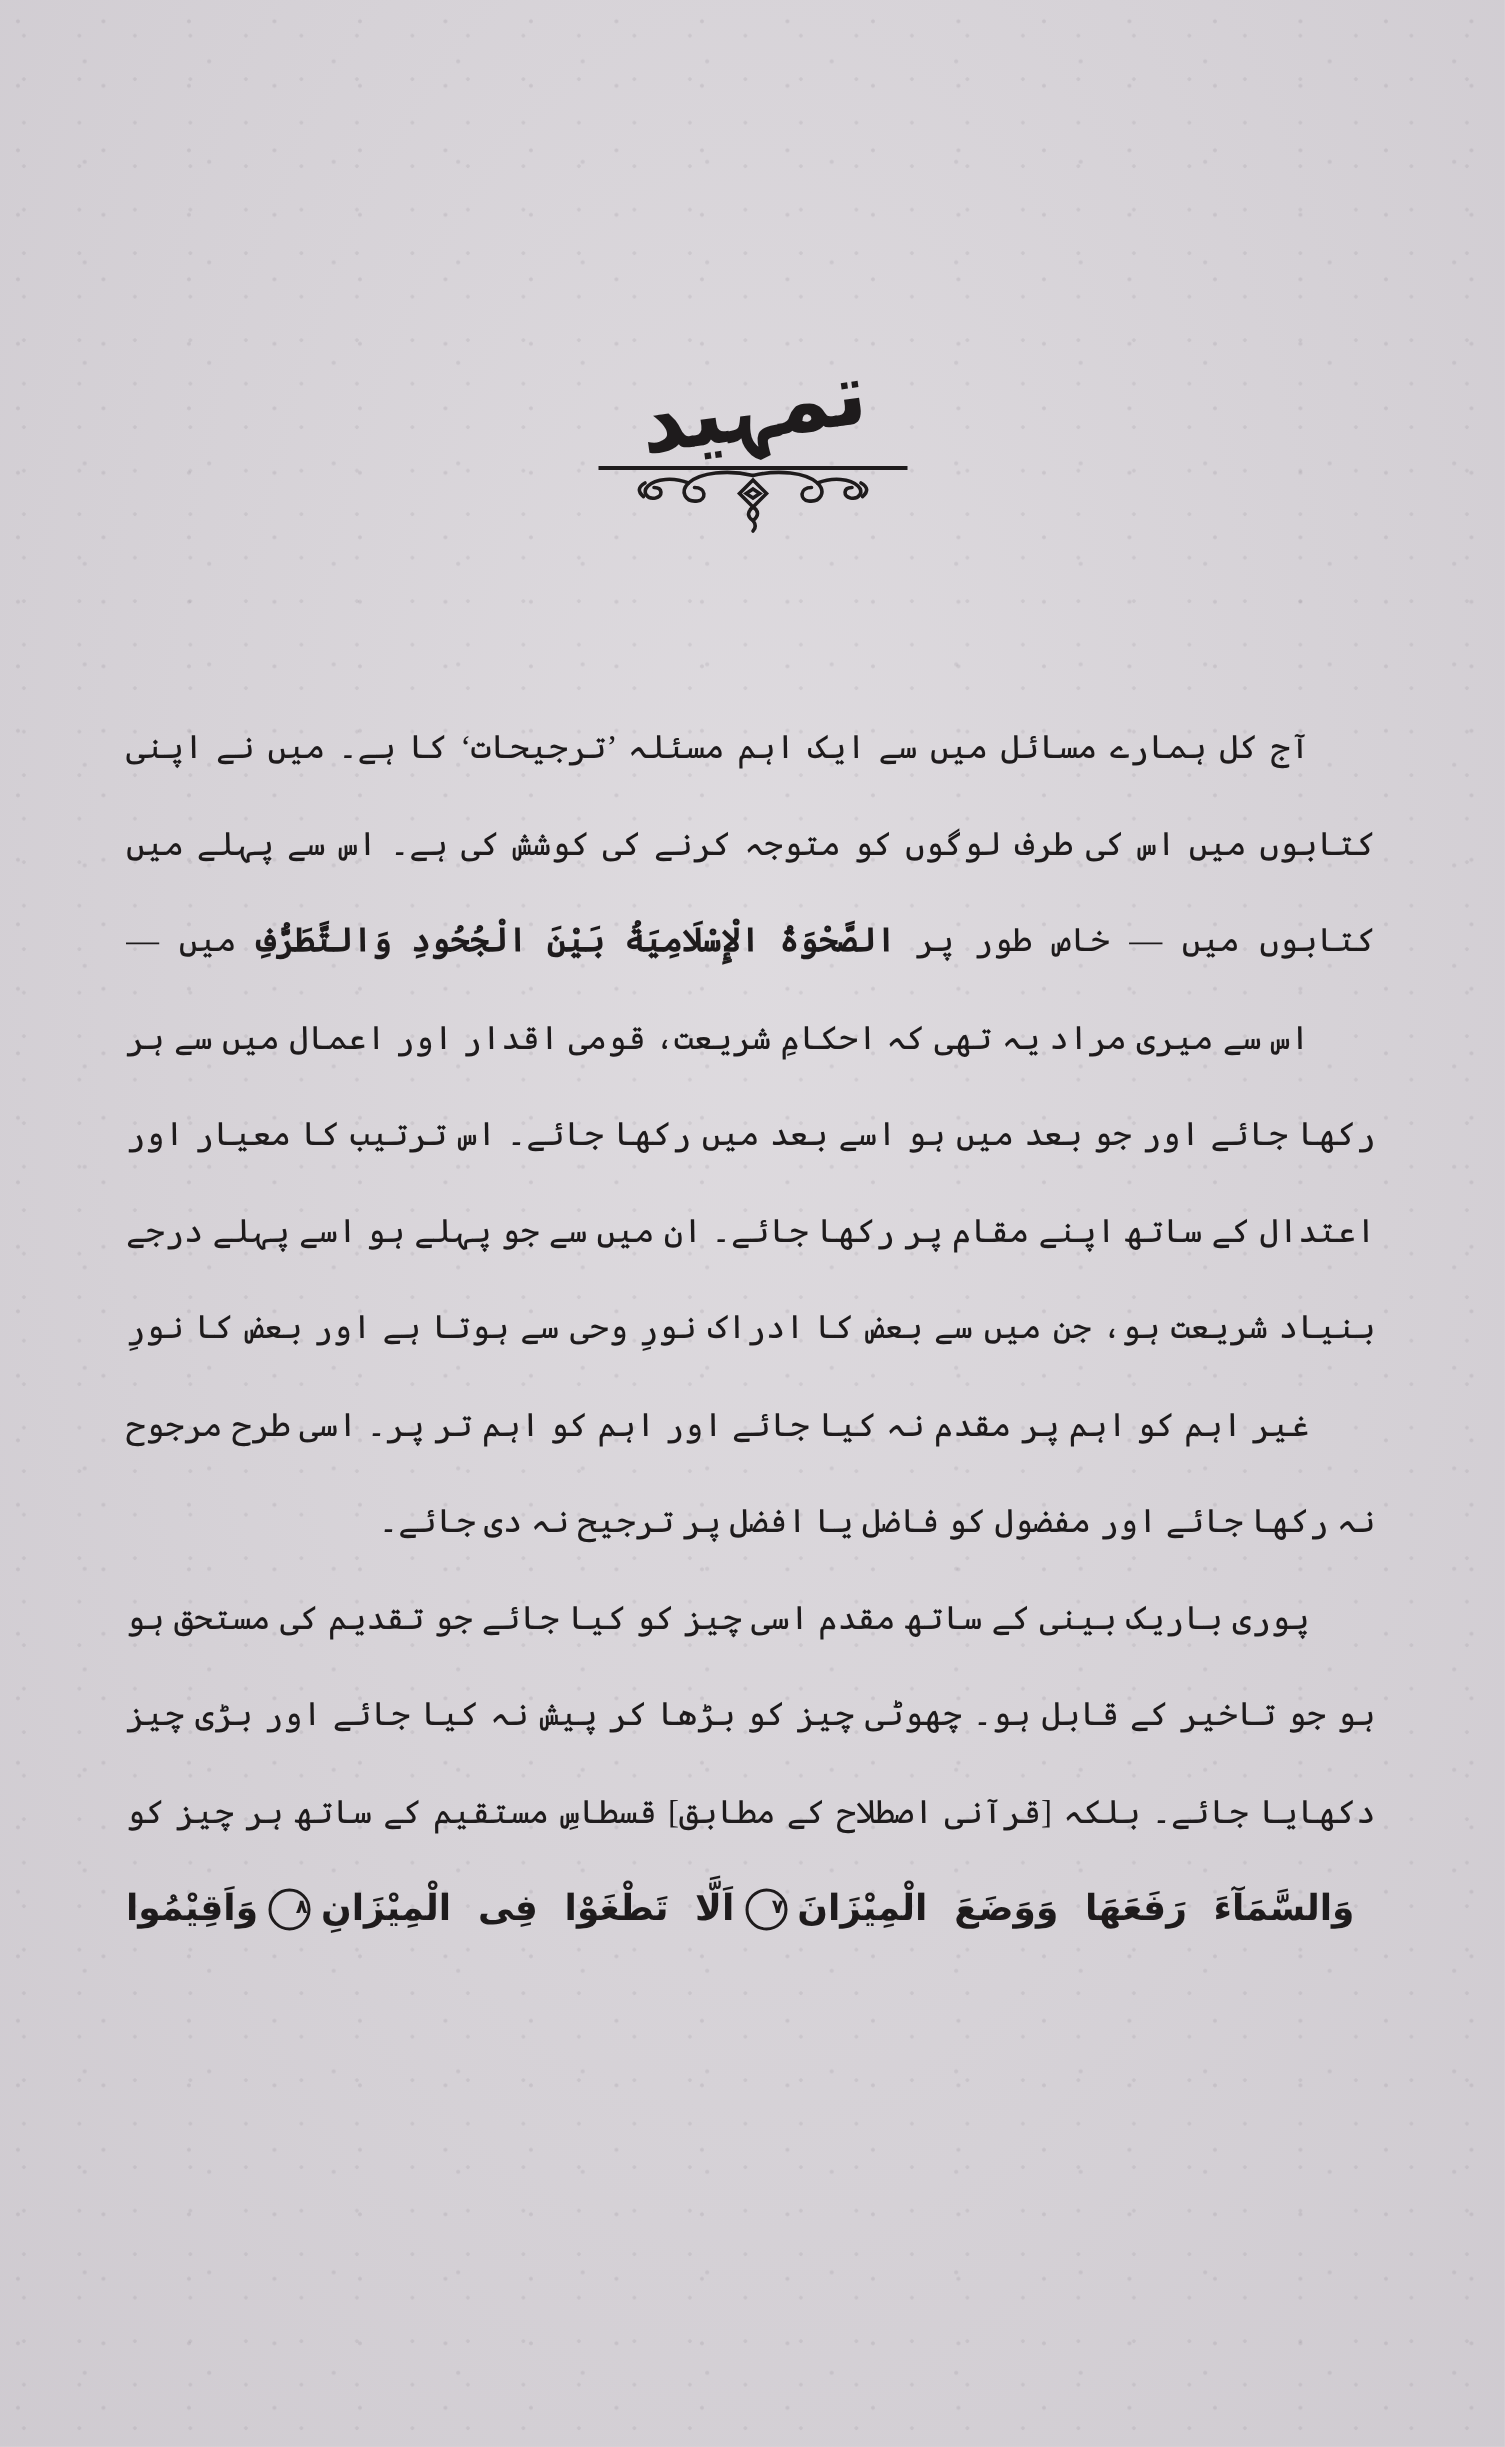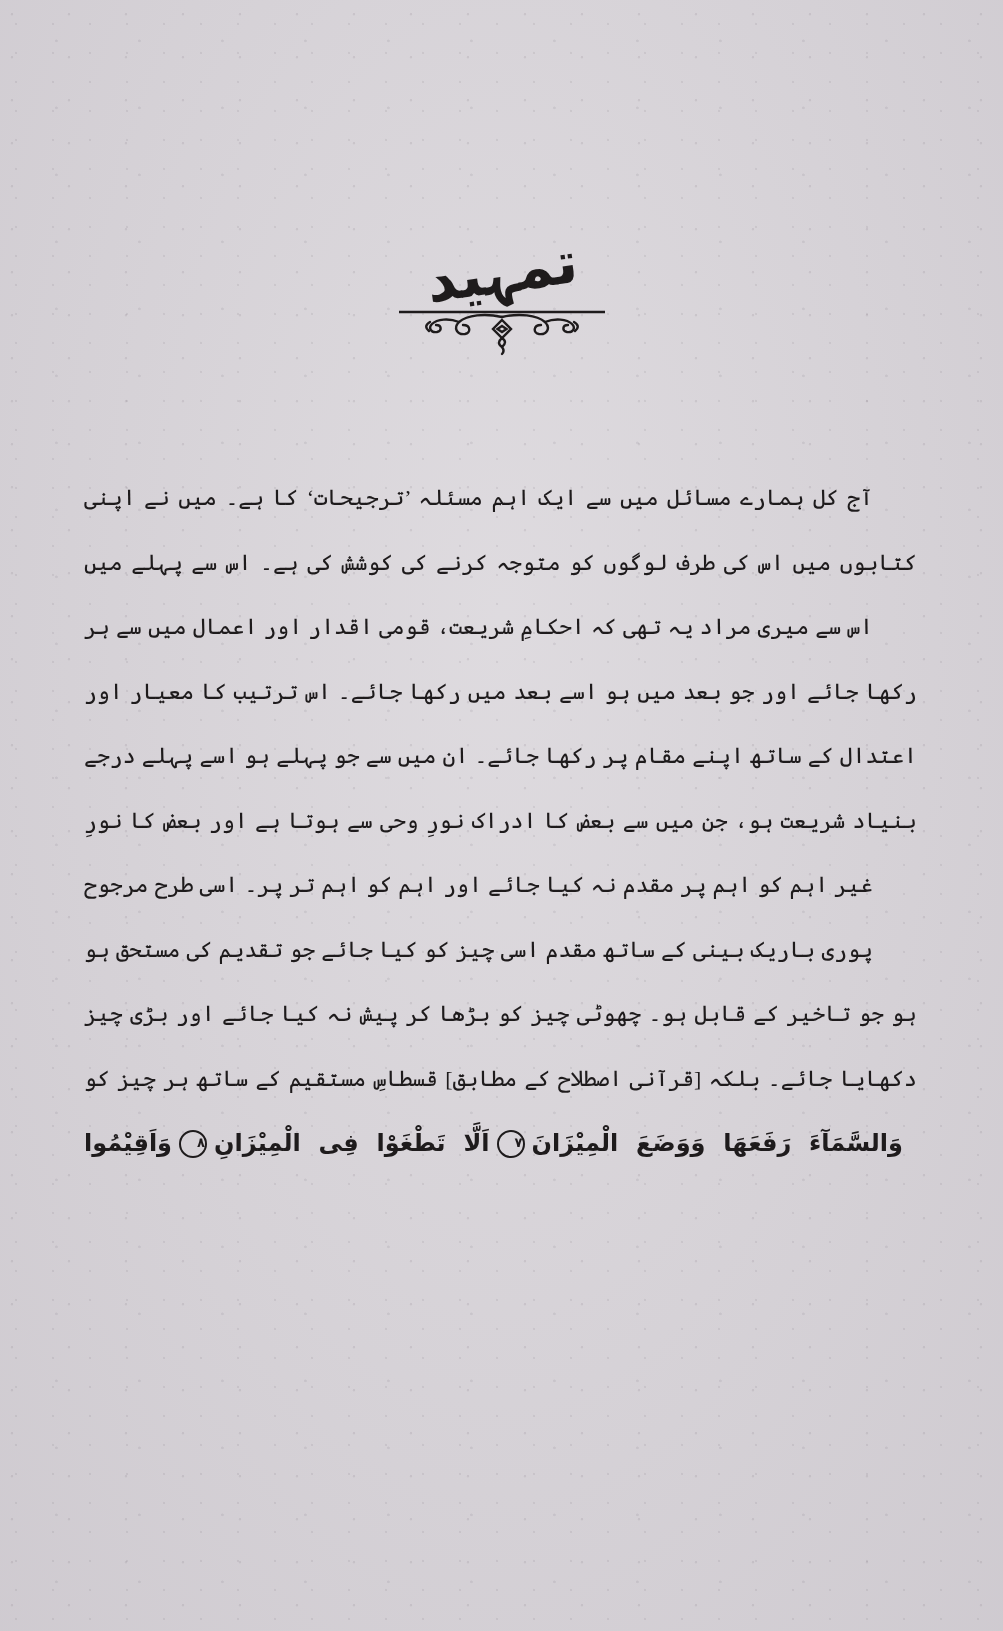--- a/index.html
+++ b/index.html
@@ -102,31 +102,33 @@
         <path d="M105 39 q 3 4 0 7"></path>
       </g>
     </svg>
   </header>
 
   <main class="text-block">
 
     <div class="para">
       <div class="line indent">آج کل ہمارے مسائل میں سے ایک اہم مسئلہ ’ترجیحات‘ کا ہے۔ میں نے اپنی کئی</div>
       <div class="line">کتابوں میں اس کی طرف لوگوں کو متوجہ کرنے کی کوشش کی ہے۔ اس سے پہلے میں اپنی</div>
+      <div class="line"><span>کتابوں میں — خاص طور پر </span><span class="arabic-book-title">الصَّحْوَةُ الْإِسْلَامِیَةُ بَیْنَ الْجُحُودِ وَالتَّطَرُّفِ</span><span> میں —</span></div>
     </div>
 
     <div class="para">
       <div class="line indent">اس سے میری مراد یہ تھی کہ احکامِ شریعت، قومی اقدار اور اعمال میں سے ہر چیز کو پورے</div>
       <div class="line">رکھا جائے اور جو بعد میں ہو اسے بعد میں رکھا جائے۔ اس ترتیب کا معیار اور اس کی</div>
       <div class="line">اعتدال کے ساتھ اپنے مقام پر رکھا جائے۔ ان میں سے جو پہلے ہو اسے پہلے درجے پر</div>
       <div class="line">بنیاد شریعت ہو، جن میں سے بعض کا ادراک نورِ وحی سے ہوتا ہے اور بعض کا نورِ عقل سے: نُوْرٌ</div>
     </div>
 
     <div class="para">
       <div class="line indent">غیر اہم کو اہم پر مقدم نہ کیا جائے اور اہم کو اہم تر پر۔ اسی طرح مرجوح کو راجح سے پہلے</div>
+      <div class="line end">نہ رکھا جائے اور مفضول کو فاضل یا افضل پر ترجیح نہ دی جائے۔</div>
     </div>
 
     <div class="para">
       <div class="line indent">پوری باریک بینی کے ساتھ مقدم اسی چیز کو کیا جائے جو تقدیم کی مستحق ہو اور مؤخر بھی وہی</div>
       <div class="line">ہو جو تاخیر کے قابل ہو۔ چھوٹی چیز کو بڑھا کر پیش نہ کیا جائے اور بڑی چیز کو چھوٹا کر کے نہ</div>
       <div class="line">دکھایا جائے۔ بلکہ [قرآنی اصطلاح کے مطابق] قسطاسِ مستقیم کے ساتھ ہر چیز کو اپنے صحیح مقام</div>
     </div>
 
     <div class="verse-line"><span>وَالسَّمَآءَ رَفَعَهَا وَوَضَعَ الْمِیْزَانَ</span><span class="ayah-marker">۷</span><span>اَلَّا تَطْغَوْا فِی الْمِیْزَانِ</span><span class="ayah-marker">۸</span><span>وَاَقِیْمُوا الْوَزْنَ</span></div>
 

